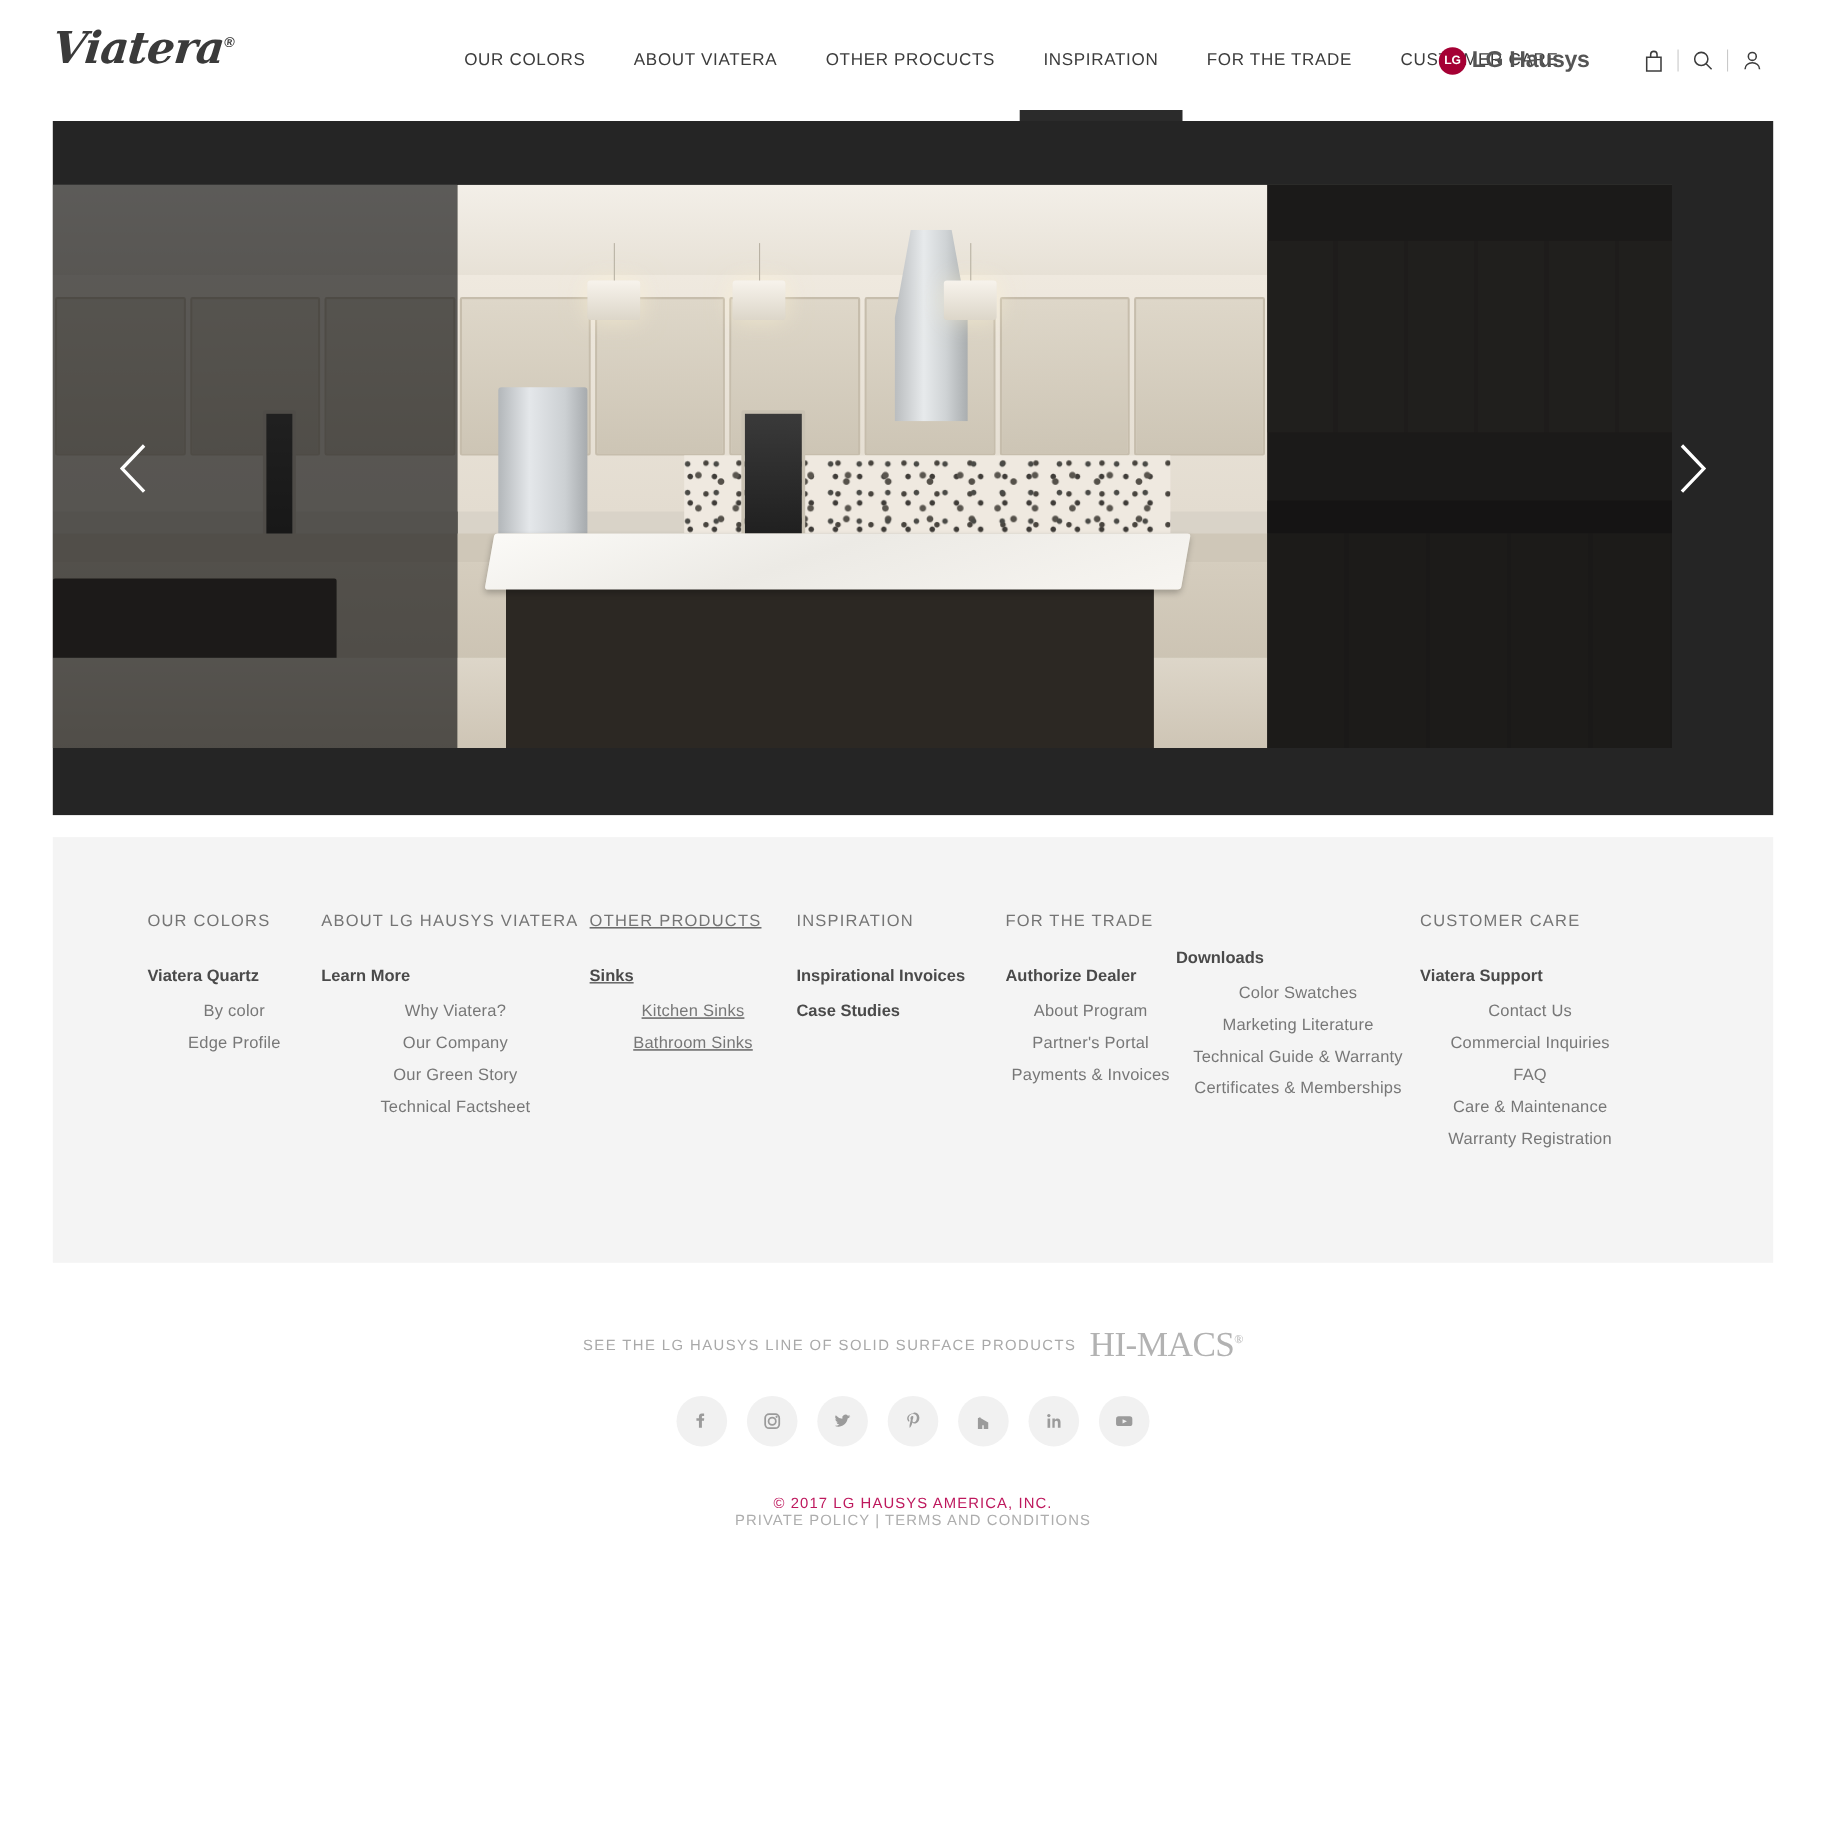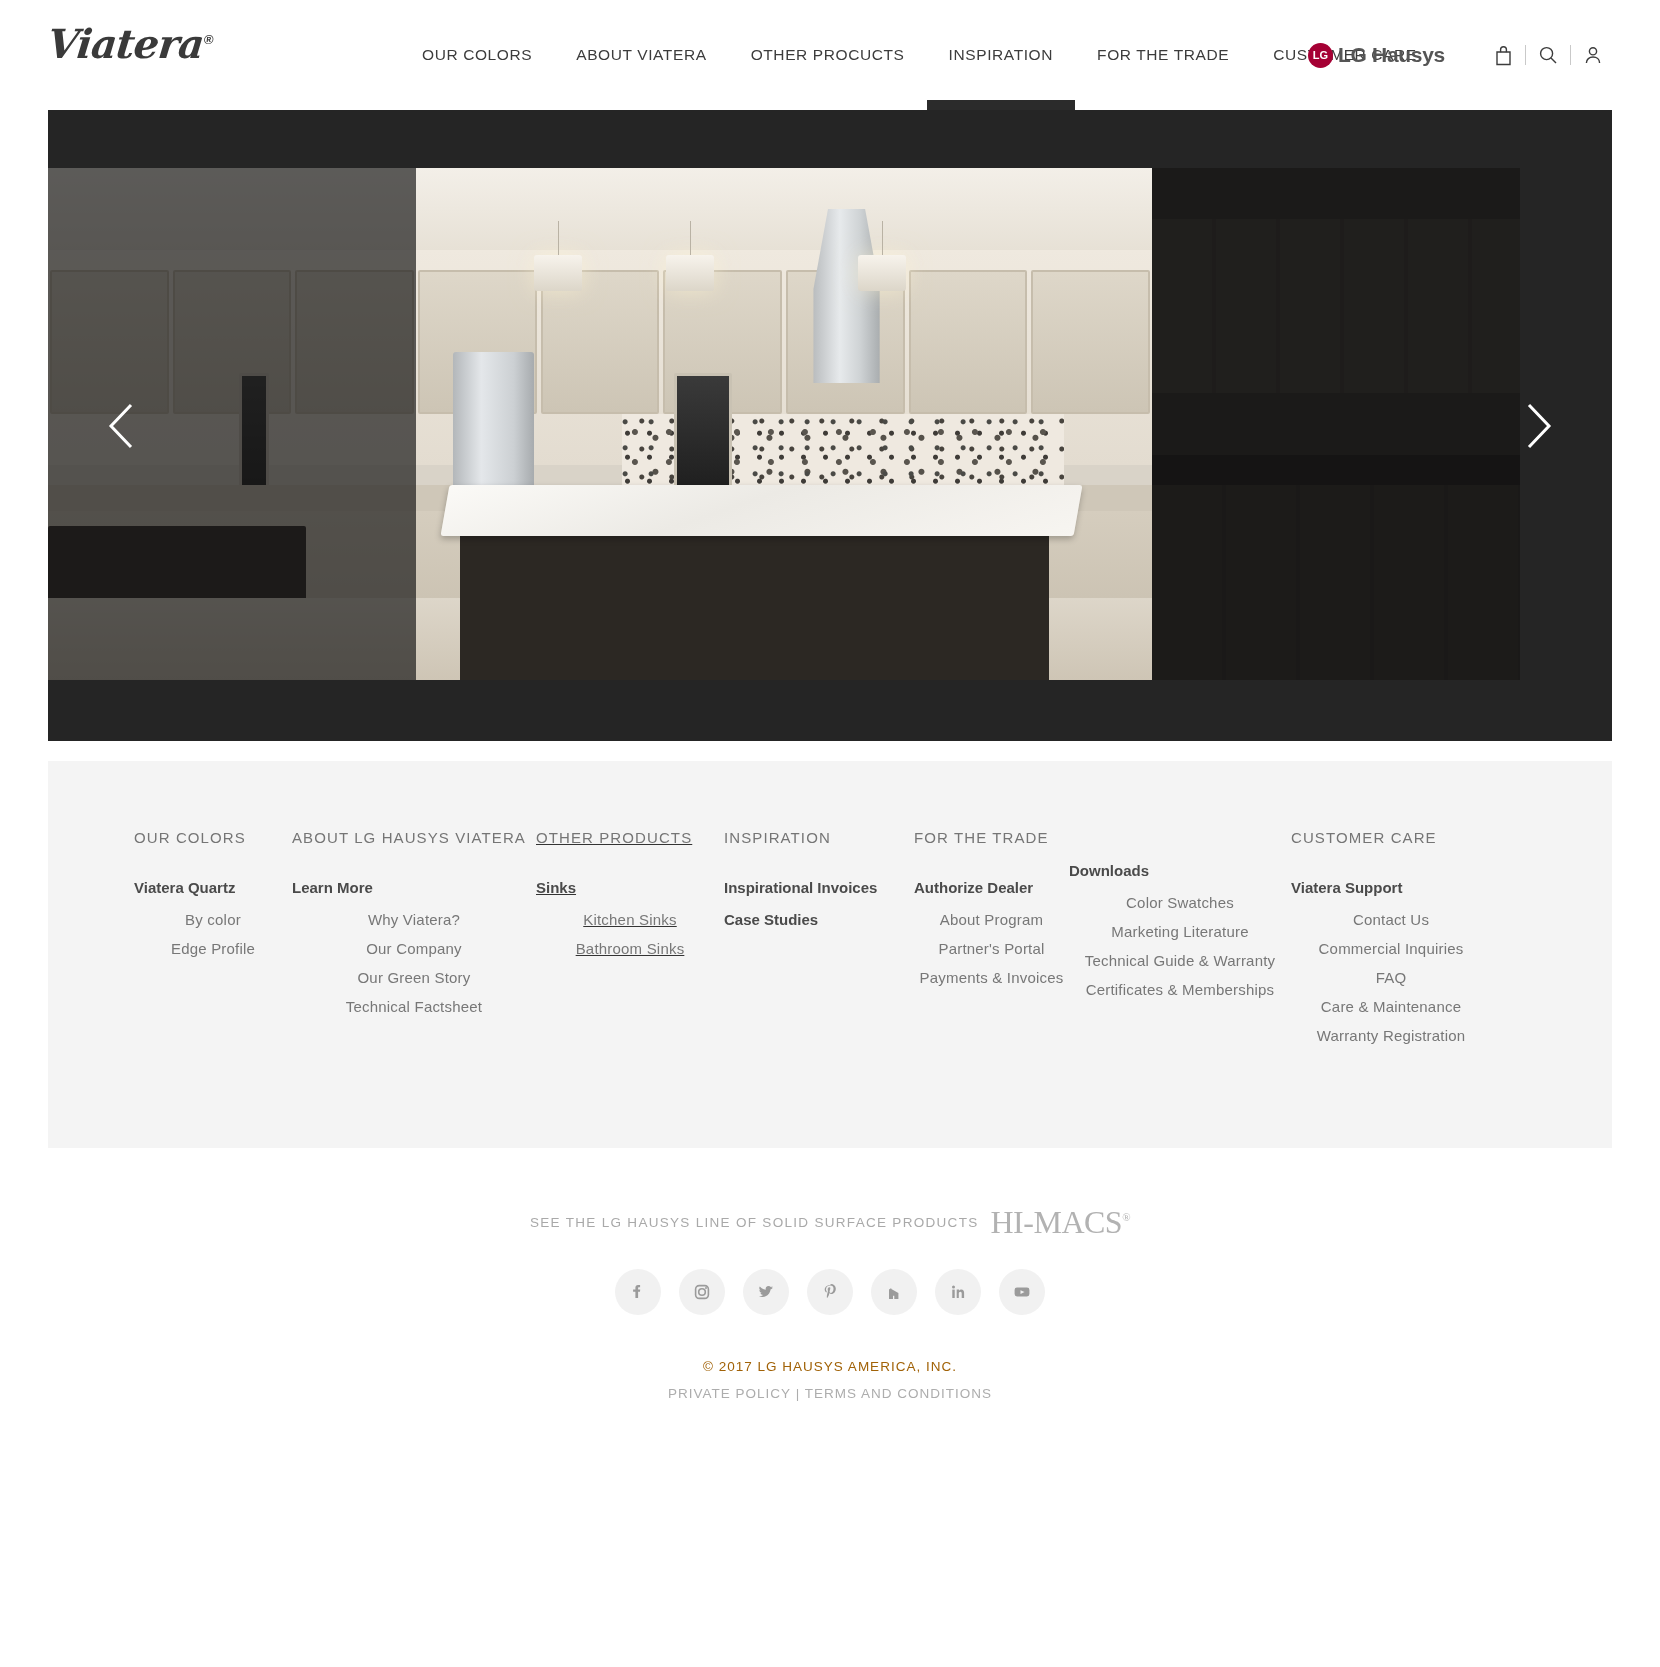--- a/index.html
+++ b/index.html
@@ -285,21 +285,21 @@
   .social {
     width:46px; height:46px;
     border-radius:50%;
     background:#f1f1f1;
     display:flex;
     align-items:center;
     justify-content:center;
     cursor:pointer;
     color:#9b9b9b;
   }
-  .copyright { font-size:13.5px; color:#a16207; letter-spacing:1px; margin-bottom:12px; }
+  .copyright { font-size:13.5px; color:#be185d; letter-spacing:1px; margin-bottom:0; }
   .legal { font-size:13.5px; color:#adadad; letter-spacing:1px; }
   .legal span { cursor:pointer; }
 </style>
 </head>
 <body>
 
 <div class="header">
   <div class="logo">
     <span>Viatera</span><sup>®</sup>
   </div>

